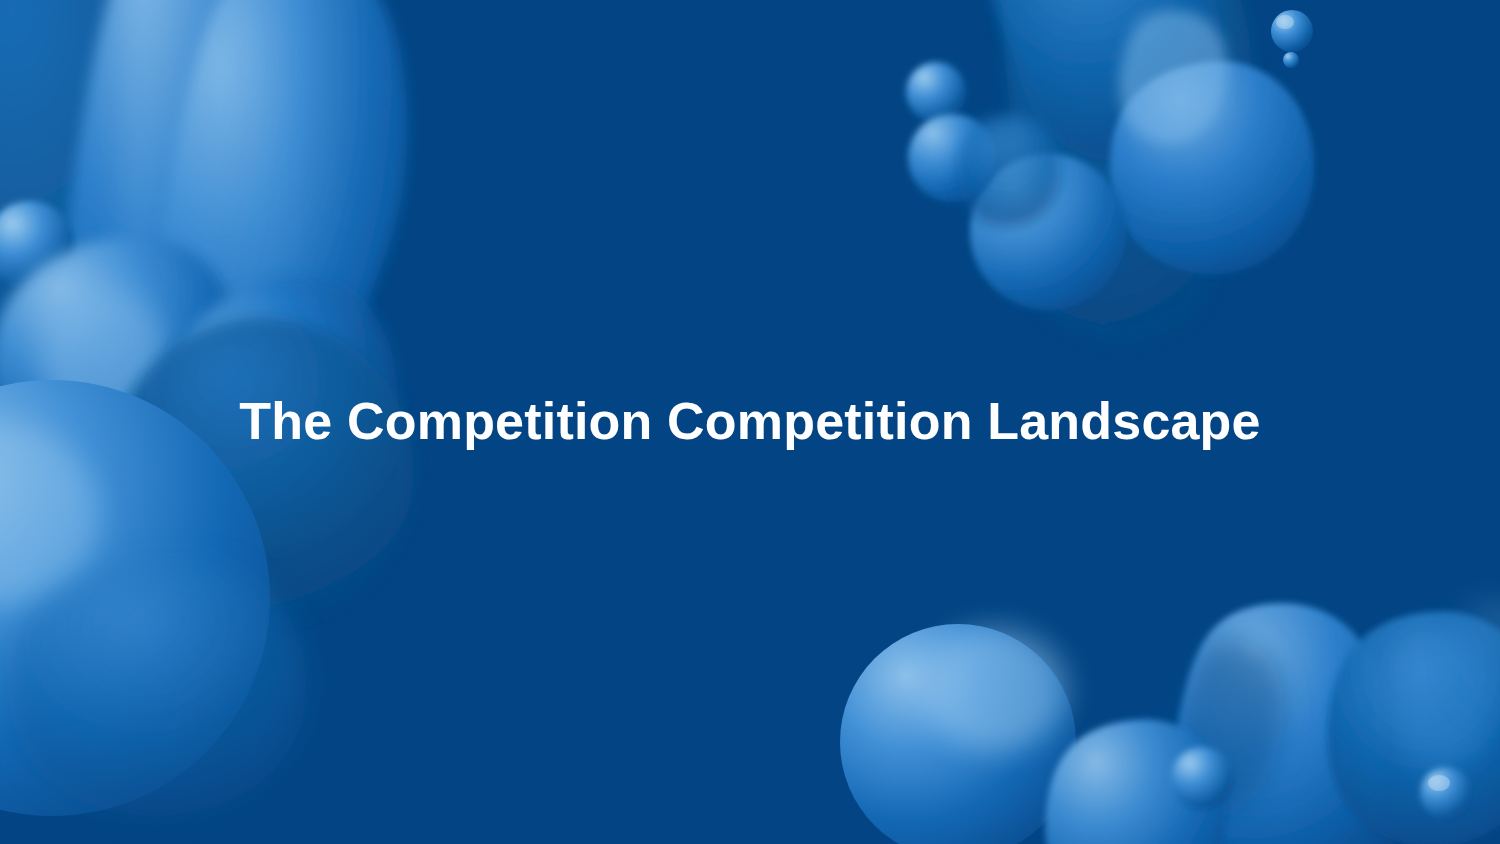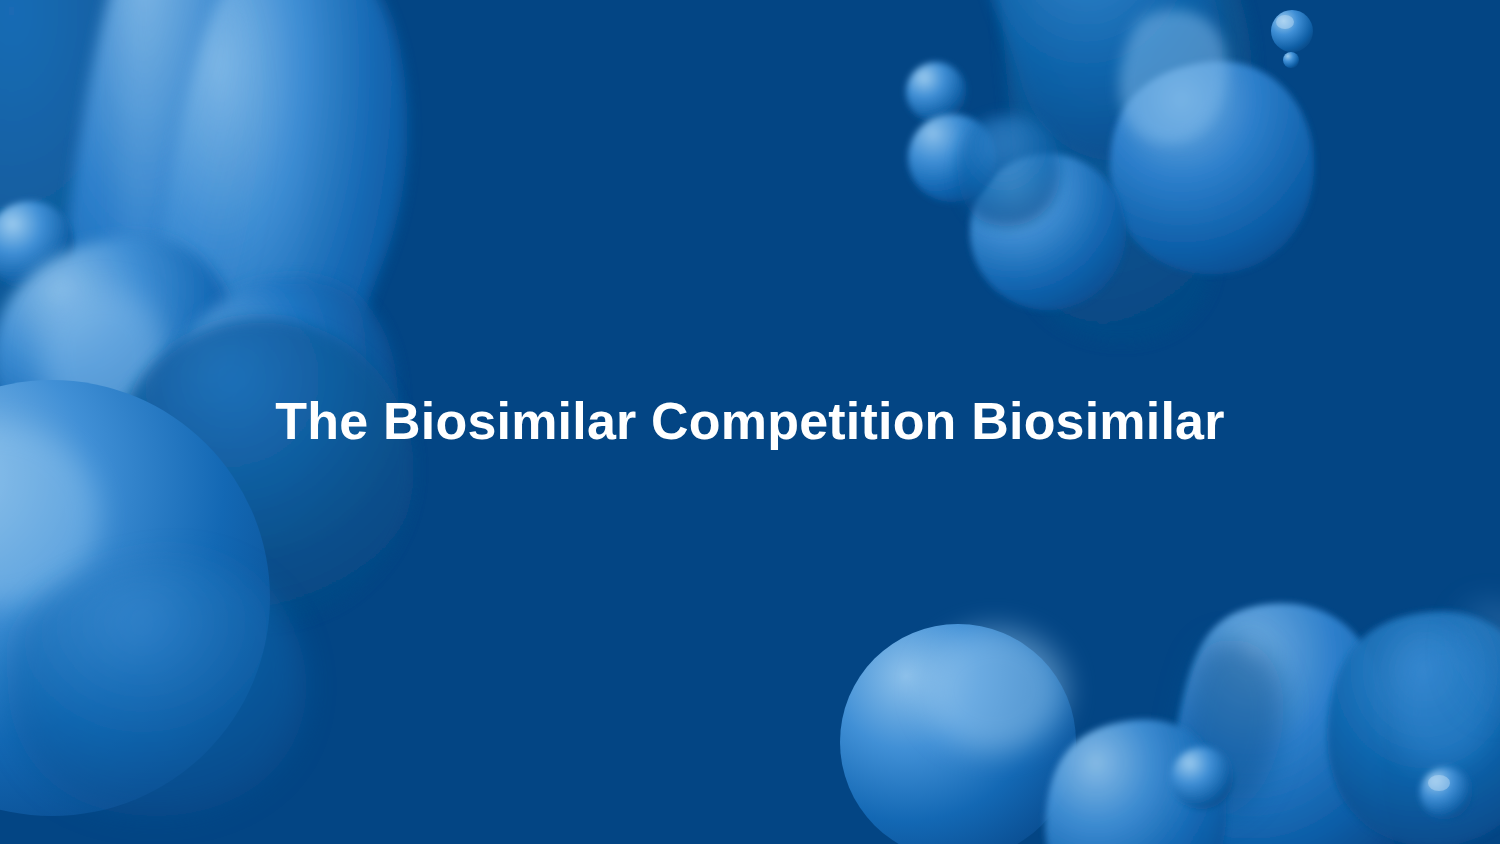--- a/index.html
+++ b/index.html
@@ -226,16 +226,16 @@
         <circle cx="1446" cy="793" r="26" fill="url(#gBubble)" filter="url(#soft3)"></circle>
         <ellipse cx="1439" cy="783" rx="11" ry="8" fill="#cbe4f8" opacity="0.4"></ellipse>
 
         <path d="M 1480,600 C 1520,596 1540,636 1534,676 C 1528,712 1502,728 1476,720
                  C 1448,712 1442,670 1450,636 C 1456,610 1462,602 1480,600 Z" fill="url(#gSheenR)" opacity="0.5" filter="url(#softer)"></path>
       </g>
     </svg>
   </div>
 
   <div id="title-wrap">
-    <h1 id="slide-title" style="color: rgb(255, 255, 255);">The Biosimilar Competition Biosimilar</h1>
+    <h1 id="slide-title" style="color: rgb(255, 255, 255);">The Competition Competition Landscape</h1>
   </div>
 
 </div>
 
 </body></html>

